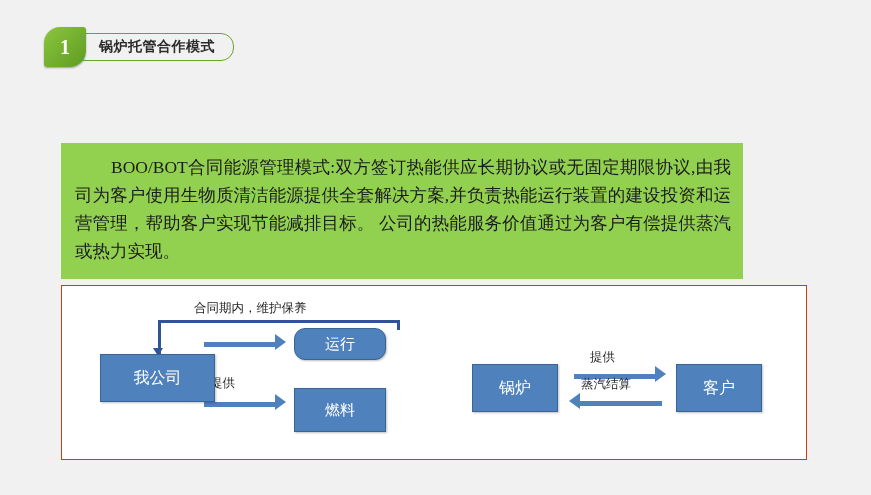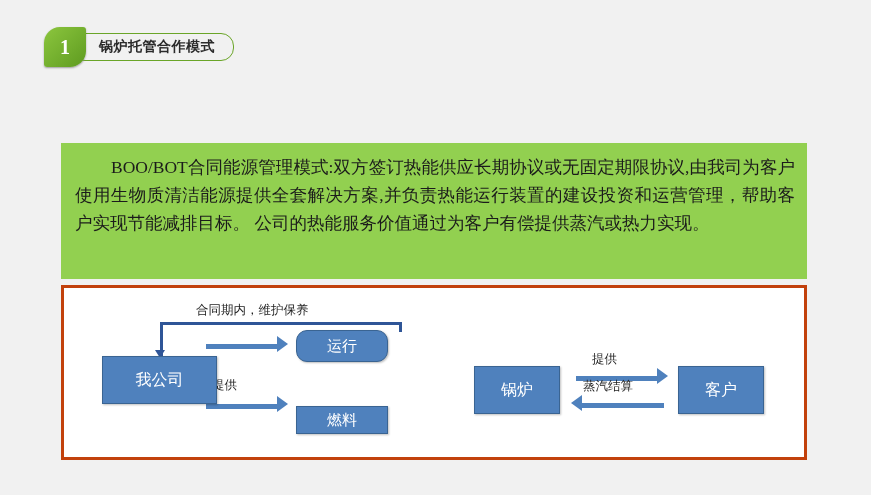--- a/index.html
+++ b/index.html
@@ -68,21 +68,21 @@
     color: #2b2b2b;
     letter-spacing: 0.5px;
     white-space: nowrap;
   }
 
   
   .green-panel {
     position: absolute;
     left: 61px;
     top: 143px;
-    width: 746px;
+    width: 682px;
     height: 136px;
     background: #92d050;
     box-sizing: border-box;
     padding: 10px 12px 10px 14px;
   }
   .green-text {
     font-family: "Liberation Serif", serif;
     font-size: 17.5px;
     line-height: 28px;
     color: #1b1b1b;
@@ -92,21 +92,21 @@
   }
 
   
   .diagram {
     position: absolute;
     left: 61px;
     top: 285px;
     width: 746px;
     height: 175px;
     background: #ffffff;
-    border: 3px solid #c2410c;
+    border: 1px solid #c2410c;
     box-sizing: border-box;
   }
 
   .node {
     position: absolute;
     box-sizing: border-box;
     background: #4f81bd;
     border: 1px solid #3a6492;
     color: #ffffff;
     display: flex;
@@ -115,21 +115,21 @@
     font-size: 15px;
     font-family: "Liberation Sans", sans-serif;
     box-shadow: 1px 1px 2px rgba(0,0,0,0.25);
   }
   .node.big {
     font-size: 16px;
   }
   
   #node-company { left: 38px;  top: 68px;  width: 115px; height: 48px; }
   #node-operate { left: 232px; top: 42px;  width: 92px; height: 32px; border-radius: 11px; }
-  #node-fuel    { left: 232px; top: 118px; width: 92px; height: 28px; }
+  #node-fuel    { left: 232px; top: 102px; width: 92px; height: 44px; }
   #node-boiler  { left: 410px; top: 78px;  width: 86px; height: 48px; }
   #node-client  { left: 614px; top: 78px;  width: 86px; height: 48px; }
 
   
   .hline {
     position: absolute;
     height: 5px;
     background: #4f81bd;
   }
   .hline.thin {

